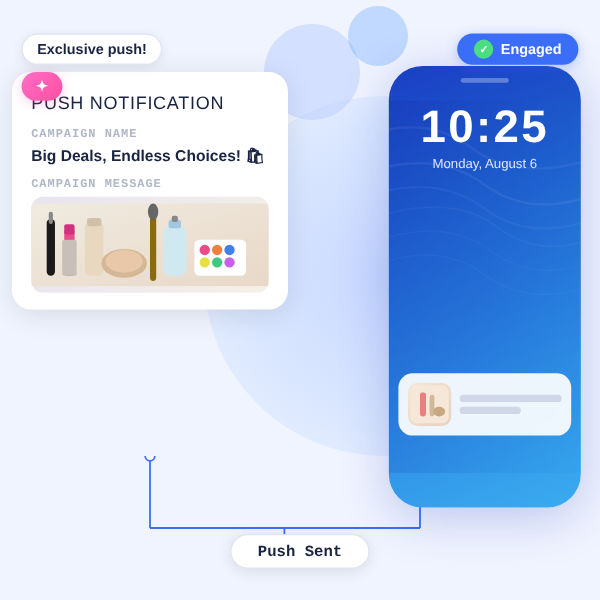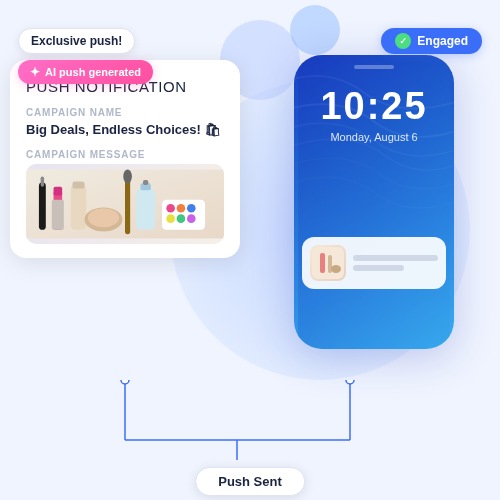--- a/index.html
+++ b/index.html
@@ -59,20 +59,21 @@
       z-index: 10;
     }
 
     .card-section-title {
       font-size: 10px;
       font-weight: 700;
       color: #b0b8c8;
       letter-spacing: 0.08em;
       text-transform: uppercase;
       margin-bottom: 4px;
+      font-family: Liberation Mono, monospace;
     }
 
     .card-main-title {
       font-size: 15px;
       font-weight: 400;
       color: #1a2340;
       letter-spacing: 0.04em;
       text-transform: uppercase;
       margin-bottom: 12px;
     }
@@ -166,24 +167,24 @@
       display: flex;
       align-items: center;
       justify-content: center;
       font-size: 9px;
       color: #fff;
     }
 
     
     .phone-mockup {
       position: absolute;
-      right: 46px;
+      right: 16px;
       top: 55px;
       width: 160px;
-      height: 294px;
+      height: 368px;
       border-radius: 28px;
       overflow: hidden;
       box-shadow: 0 8px 40px rgba(30,60,180,0.25);
       z-index: 10;
       background: linear-gradient(160deg, #1a3fc4 0%, #1e5fce 30%, #2a80e0 60%, #3aacf0 100%);
     }
 
     .phone-screen {
       width: 100%;
       height: 100%;
@@ -264,26 +265,27 @@
       border-radius: 3px;
     }
 
     .phone-notif-line-short {
       width: 60%;
     }
 
     
     .push-sent-container {
       position: absolute;
-      bottom: 4px;
+      bottom: 26px;
       left: 50%;
       transform: translateX(-50%);
       z-index: 20;
       display: flex;
       flex-direction: column;
+      font-family: Liberation Mono, monospace;
     }
 
     .push-sent-badge {
       background: #fff;
       border: 1.5px solid #e0e4f0;
       border-radius: 20px;
       padding: 6px 22px;
       font-size: 13px;
       font-weight: 600;
       color: #1a2340;
@@ -321,21 +323,20 @@
 <body>
 
 <div class="bg-circle-1"></div>
 <div class="bg-circle-2"></div>
 <div class="bg-circle-3"></div>
 
 <div class="badge-exclusive">Exclusive push!</div>
 
 <div class="badge-ai">
   <span class="ai-stars-icon">✦</span>
-  <span>AI push generated</span>
 </div>
 
 <div class="badge-engaged">
   <div class="badge-engaged-check">✓</div>
   <span>Engaged</span>
 </div>
 
 <div class="push-notification-card">
   <div class="card-main-title">PUSH NOTIFICATION</div>
 

